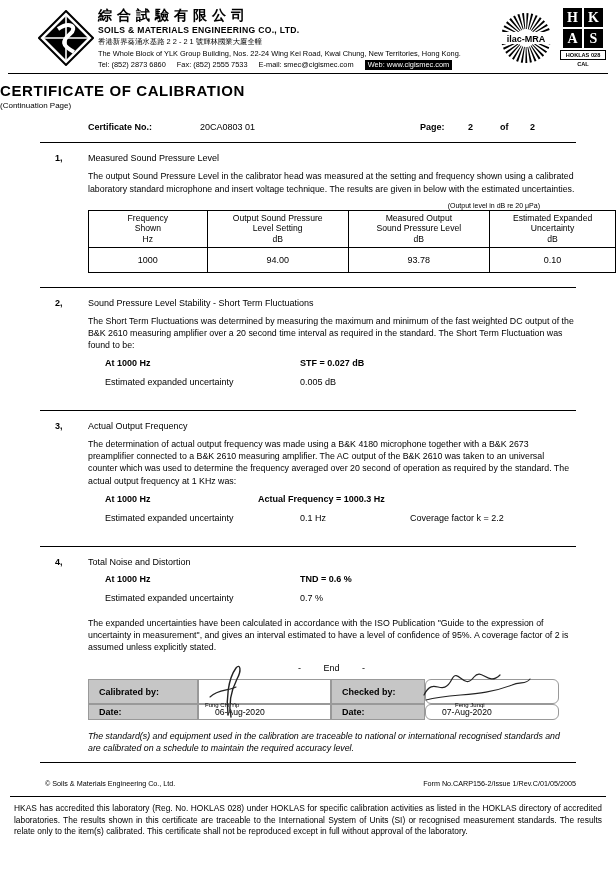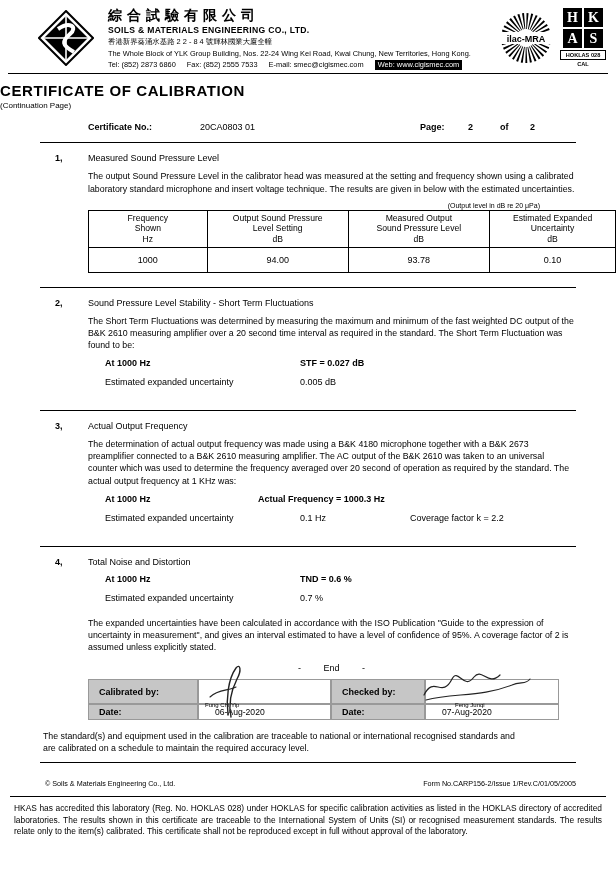--- a/index.html
+++ b/index.html
@@ -10,21 +10,21 @@
     background: #ffffff;
     color: #000;
     font-family: "Liberation Sans", sans-serif;
     font-size: 9px;
     box-sizing: border-box;
     overflow: hidden;
   }
   
   .letterhead { display: flex; align-items: flex-start; padding: 8px 8px 2px 38px; }
   .logo-diamond { width: 56px; height: 56px; flex: 0 0 auto; margin-top: 2px; }
-  .company-block { margin-left: 14px; flex: 1 1 auto; }
+  .company-block { margin-left: 4px; flex: 1 1 auto; }
   .zh-name { font-size: 14px; font-weight: bold; letter-spacing: 5px; line-height: 1.1; }
   .en-name { font-size: 8.6px; font-weight: bold; margin-top: 2px; letter-spacing: 0.3px; }
   .addr { font-size: 7.4px; margin-top: 2px; }
   .contact-line { font-size: 7.4px; margin-top: 2px; white-space: nowrap; }
   .contact-line span { margin-right: 9px; }
   .web-badge { background: #000; color: #fff; padding: 0 3px 1px 3px; }
   .logos-right { display: flex; align-items: flex-start; gap: 8px; flex: 0 0 auto; margin-right: 2px; }
   .ilac { width: 52px; height: 52px; margin-top: 4px; }
   .hkas-block { width: 46px; text-align: center; }
   .hkas-grid { display: grid; grid-template-columns: 19px 19px; grid-template-rows: 19px 19px; gap: 2px; justify-content: center; }
@@ -66,30 +66,30 @@
   
   .closing-note { margin: 14px 40px 0 88px; width: 487px; line-height: 1.38; font-size: 8.8px; }
   .end-mark { margin: 10px 40px 4px 88px; width: 487px; text-align: center; word-spacing: 20px; font-size: 9px; }
   
   .sig-block { position: relative; margin: 6px 40px 0 88px; width: 487px; }
   .sig-row { display: flex; }
   .sig-cell { box-sizing: border-box; border: 1px solid #999; }
   .sig-label { background: #c6c6c6; font-weight: bold; padding-left: 10px; }
   .r1 { height: 25px; line-height: 24px; }
   .r2 { height: 16px; line-height: 15px; }
-  .c1 { width: 110px; } .c2 { width: 133px; } .c3 { width: 94px; } .c4 { width: 134px; }
+  .c1 { width: 110px; } .c2 { width: 133px; } .c3 { width: 94px; } .c4 { width: 134px; border-radius: 6px; }
   .date-val { padding-left: 16px; font-size: 8.6px; }
   .sig-name { position: absolute; font-size: 6px; z-index: 3; }
   .sig-name-cal { left: 117px; top: 23px; }
   .sig-name-chk { left: 367px; top: 23px; }
   .sig-svg { position: absolute; z-index: 4; pointer-events: none; }
   .sig-svg-cal { left: 88px; top: -18px; }
   .sig-svg-chk { left: 328px; top: -12px; }
   
-  .traceability { margin: 10px 40px 0 43px; width: 487px; line-height: 1.38; font-size: 8.8px; }
+  .traceability { margin: 10px 40px 0 88px; width: 487px; line-height: 1.38; font-size: 8.8px; font-style: italic; }
   .rule-copy { border: none; border-top: 1px solid #000; margin: 8px 40px 0 40px; }
   .copyright-row { display: flex; justify-content: space-between; margin: 16px 40px 0 45px; font-size: 7.2px; }
   .rule-accred { border: none; border-top: 1px solid #000; margin: 8px 10px 0 10px; }
   .accreditation { margin: 6px 14px 0 14px; font-size: 8.4px; line-height: 1.35; text-align: justify; }
 </style>
 </head>
 <body>
 
 <div class="page">
 
@@ -99,21 +99,21 @@
         <polygon points="28,1 55,28 28,55 1,28" fill="none" stroke="#000" stroke-width="2"></polygon>
         <polygon points="28,6 50,28 28,50 6,28" fill="#000"></polygon>
         <line x1="28" y1="6" x2="28" y2="50" stroke="#fff" stroke-width="1.6"></line>
         <line x1="6" y1="28" x2="50" y2="28" stroke="#fff" stroke-width="1.6"></line>
         <path d="M20,19 C32,11 40,17 32,24 C24,31 23,35 36,42" stroke="#fff" stroke-width="4" fill="none"></path>
       </svg>
     </div>
     <div class="company-block">
       <div class="zh-name">綜合試驗有限公司</div>
       <div class="en-name">SOILS &amp; MATERIALS ENGINEERING CO., LTD.</div>
-      <div class="addr">香港新界葵涌水基路 2 2 - 8 4 號輝林國業大廈全幢</div>
+      <div class="addr">香港新界葵涌水基路 2 2 - 2 1 號輝林國業大廈全幢</div>
       <div class="addr">The Whole Block of YLK Group Building, Nos. 22-24 Wing Kei Road, Kwai Chung, New Territories, Hong Kong.</div>
       <div class="contact-line">
         <span>Tel: (852) 2873 6860</span>
         <span>Fax: (852) 2555 7533</span>
         <span>E-mail: smec@cigismec.com</span>
         <span class="web-badge">Web: www.cigismec.com</span>
       </div>
     </div>
     <div class="logos-right">
       <div class="ilac">

